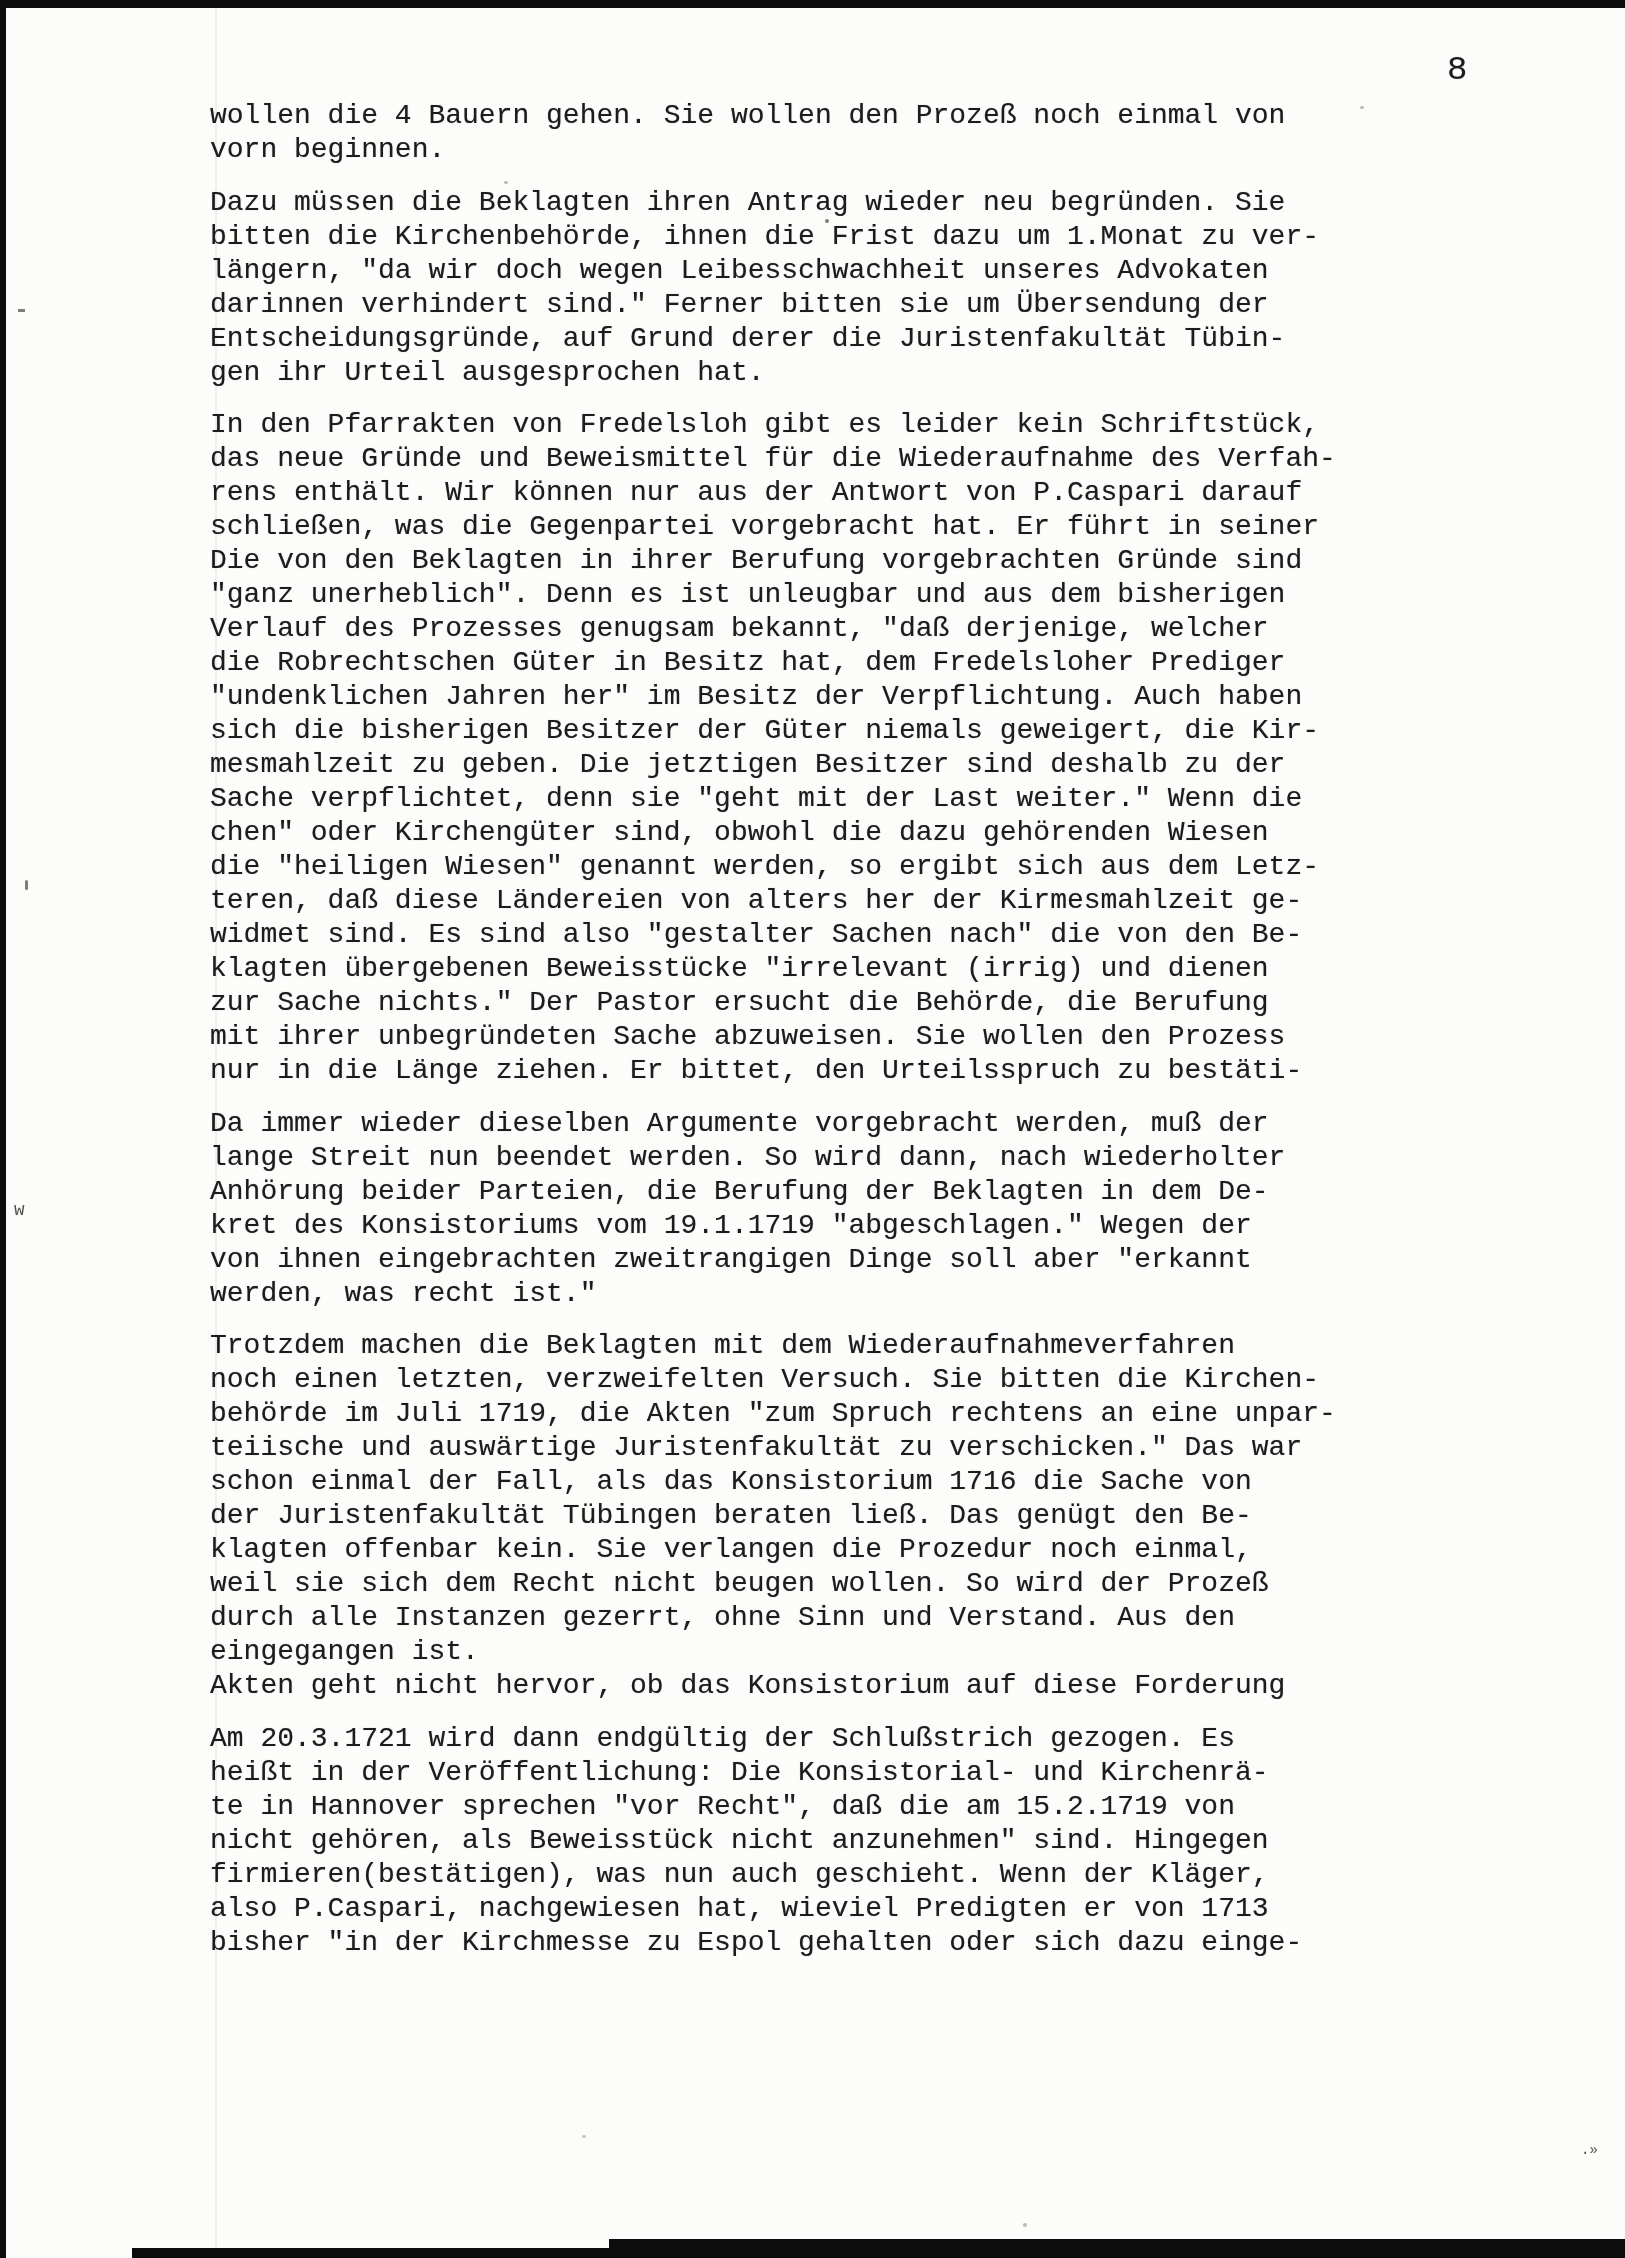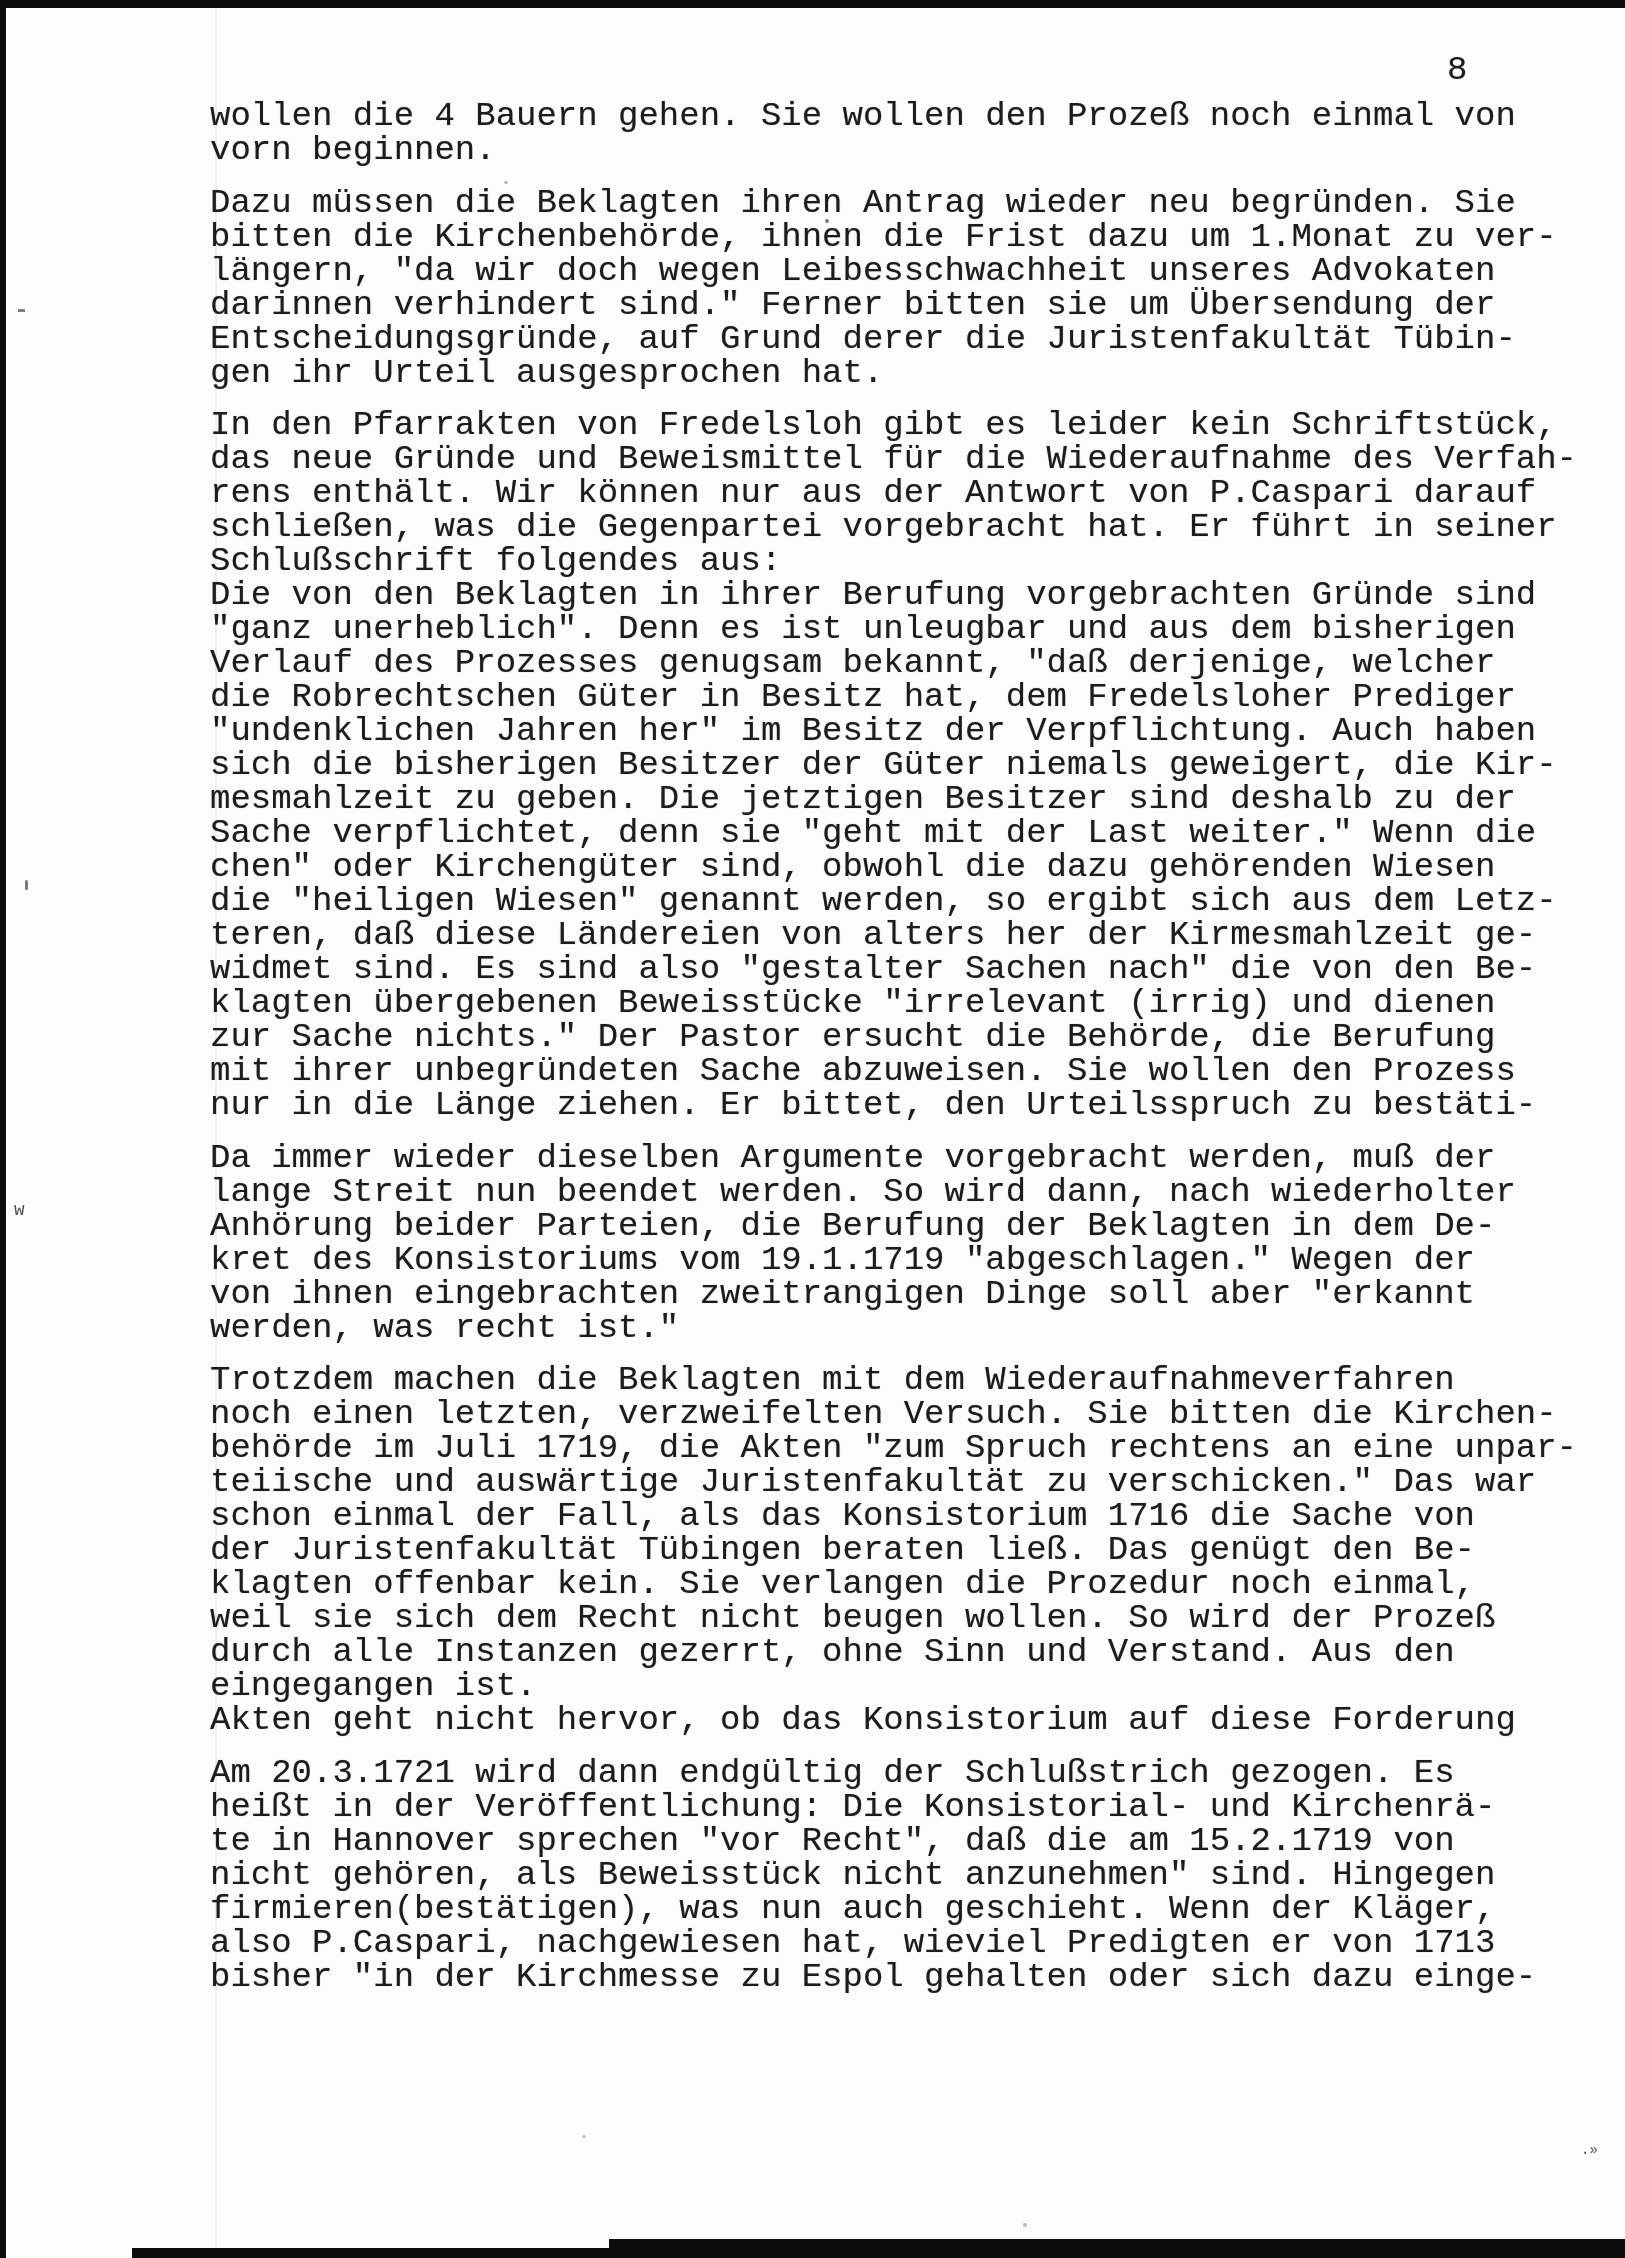--- a/index.html
+++ b/index.html
@@ -21,21 +21,21 @@
           background:rgba(70,70,70,0.07);}
   
   .page-number{
     position:absolute;left:1447px;top:53px;
     font-size:34px;line-height:35px;
     text-shadow:0 0 0.9px rgba(0,0,0,0.35);
   }
   
   .text-block{
     position:absolute;left:210px;top:99px;width:1376px;
-    font-size:34px;line-height:34px;
+    font-size:28px;line-height:34px;
     text-shadow:0 0 0.9px rgba(20,20,20,0.4);
   }
   .para{margin:0 0 18.5px 0;}
   .line{white-space:pre;}
   
   .speck{position:absolute;background:rgba(20,20,20,0.55);border-radius:50%;}
   .mark{position:absolute;font-size:17.6px;color:rgba(30,30,30,0.8);}
 </style>
 </head>
 <body>
@@ -62,21 +62,20 @@
         <div class="line">längern, "da wir doch wegen Leibesschwachheit unseres Advokaten</div>
         <div class="line">darinnen verhindert sind." Ferner bitten sie um Übersendung der</div>
         <div class="line">Entscheidungsgründe, auf Grund derer die Juristenfakultät Tübin-</div>
         <div class="line">gen ihr Urteil ausgesprochen hat.</div>
       </div>
       <div class="para">
         <div class="line">In den Pfarrakten von Fredelsloh gibt es leider kein Schriftstück,</div>
         <div class="line">das neue Gründe und Beweismittel für die Wiederaufnahme des Verfah-</div>
         <div class="line">rens enthält. Wir können nur aus der Antwort von P.Caspari darauf</div>
         <div class="line">schließen, was die Gegenpartei vorgebracht hat. Er führt in seiner</div>
-        <div class="line">Schlußschrift folgendes aus:</div>
         <div class="line">Die von den Beklagten in ihrer Berufung vorgebrachten Gründe sind</div>
         <div class="line">"ganz unerheblich". Denn es ist unleugbar und aus dem bisherigen</div>
         <div class="line">Verlauf des Prozesses genugsam bekannt, "daß derjenige, welcher</div>
         <div class="line">die Robrechtschen Güter in Besitz hat, dem Fredelsloher Prediger</div>
         <div class="line">"undenklichen Jahren her" im Besitz der Verpflichtung. Auch haben</div>
         <div class="line">sich die bisherigen Besitzer der Güter niemals geweigert, die Kir-</div>
         <div class="line">mesmahlzeit zu geben. Die jetztigen Besitzer sind deshalb zu der</div>
         <div class="line">Sache verpflichtet, denn sie "geht mit der Last weiter." Wenn die</div>
         <div class="line">chen" oder Kirchengüter sind, obwohl die dazu gehörenden Wiesen</div>
         <div class="line">die "heiligen Wiesen" genannt werden, so ergibt sich aus dem Letz-</div>

